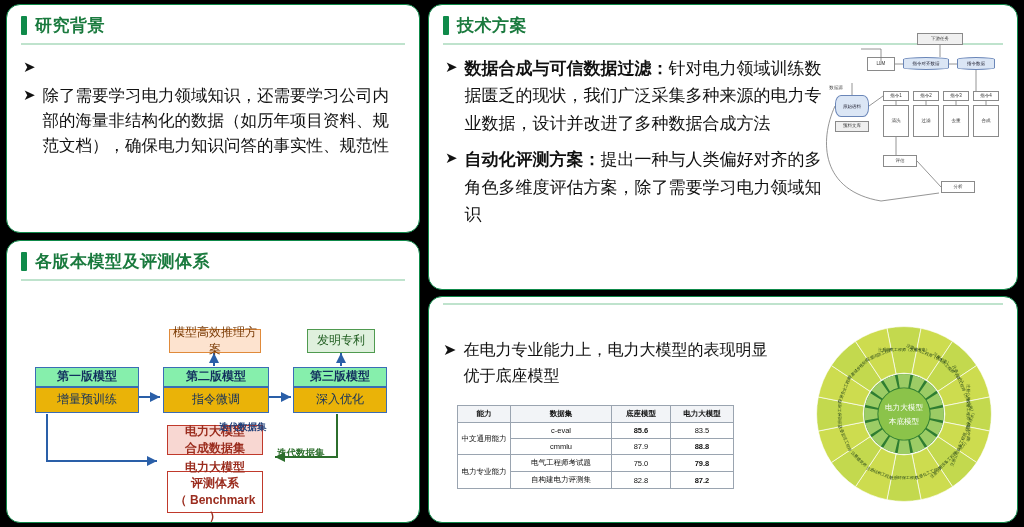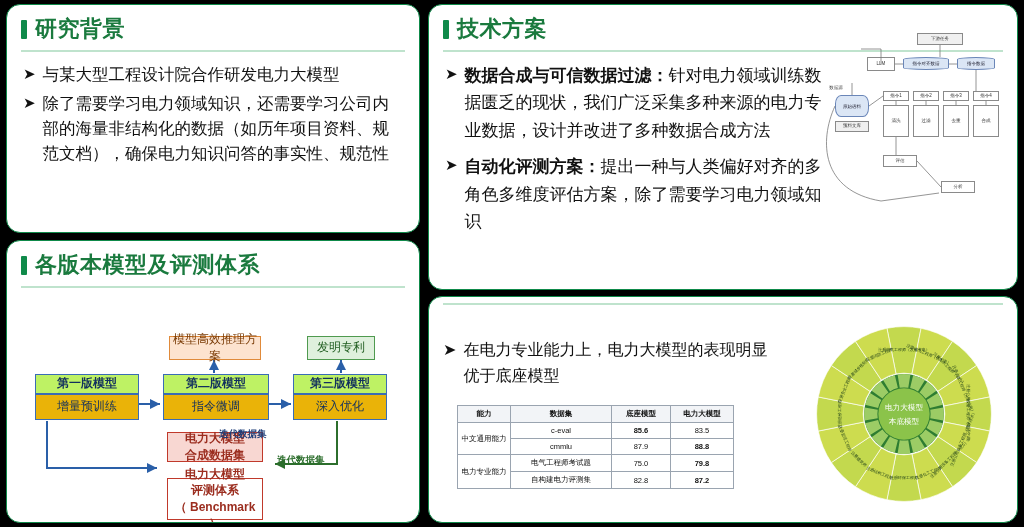--- a/index.html
+++ b/index.html
@@ -7,35 +7,35 @@
   .page{position:relative;width:1024px;height:527px;background:#000;}
 
   .card{position:absolute;background:#fff;border:1.5px solid #0f8a4a;border-radius:14px;box-sizing:border-box;overflow:hidden;}
   .card-tl{left:6px;top:4px;width:414px;height:229px;}
   .card-bl{left:6px;top:240px;width:414px;height:283px;}
   .card-tr{left:428px;top:4px;width:590px;height:286px;}
   .card-br{left:428px;top:296px;width:590px;height:227px;}
 
   .title{display:flex;align-items:center;gap:8px;padding:9px 0 0 14px;}
   .title .bar{width:6px;height:19px;background:#0f8a4a;border-radius:1px;flex:none;}
-  .title .txt{font-size:22px;color:#1a7a3e;font-weight:bold;letter-spacing:.5px;}
+  .title .txt{font-size:17px;color:#1a7a3e;font-weight:bold;letter-spacing:.5px;}
   .title-underline{margin:6px 14px 0 14px;height:1.5px;background:#bfe3cd;}
 
   .bullets{padding:10px 16px 0 16px;}
   .bul{display:flex;gap:7px;font-size:16.5px;color:#111;line-height:1.52;margin-bottom:4px;}
   .bul .ar{color:#111;font-size:15px;line-height:1.6;flex:none;}
   .bul .bd{font-weight:bold;}
   .tr .bul{font-size:17px;line-height:1.62;margin-bottom:9px;}
   .tr .bul .bd{font-weight:bold;}
 
   
   .diagram{position:relative;width:414px;height:245px;}
   .nd{position:absolute;box-sizing:border-box;display:flex;flex-direction:column;align-items:center;justify-content:center;text-align:center;font-size:12px;line-height:1.35;border:1px solid #2a5fa8;color:#12305e;}
   .nd.blue{background:#eab308;border-color:#3a6cb5;}
-  .nd.blue-h{background:#bef264;border-color:#3a6cb5;font-weight:bold;}
+  .nd.blue-h{background:#86efac;border-color:#3a6cb5;font-weight:bold;}
   .nd.orange{background:#fde3cf;border-color:#e08a3a;color:#7a3b06;}
   .nd.red{background:#f8d7d2;border-color:#c0392b;color:#9b2d1f;font-weight:bold;}
   .nd.green{background:#dff0dd;border-color:#4f9a4f;color:#1f5c1f;}
   .nd.white{background:#fff;border-color:#c0392b;color:#9b2d1f;font-weight:bold;}
   .lbl{position:absolute;font-size:9.5px;color:#1f3f7a;font-weight:bold;}
 
   
   .br-left{position:absolute;left:14px;top:40px;width:330px;}
   .br-bullet{display:flex;gap:7px;font-size:16px;color:#111;line-height:1.6;}
   table.eval{position:absolute;left:28px;top:108px;border-collapse:collapse;font-size:7.5px;color:#111;}
@@ -57,21 +57,20 @@
 
   <div class="card card-tl">
     <div class="title">
       <div class="bar"></div>
       <div class="txt">研究背景</div>
     </div>
     <div class="title-underline"></div>
     <div class="bullets">
       <div class="bul">
         <span class="ar">➤</span>
-        <span>与某大型工程设计院合作研发电力大模型</span>
       </div>
       <div class="bul">
         <span class="ar">➤</span>
         <span>除了需要学习电力领域知识，还需要学习公司内部的海量非结构化的数据（如历年项目资料、规范文档），确保电力知识问答的事实性、规范性</span>
       </div>
     </div>
   </div>
 
   <div class="card card-tr tr">
     <div class="title">

